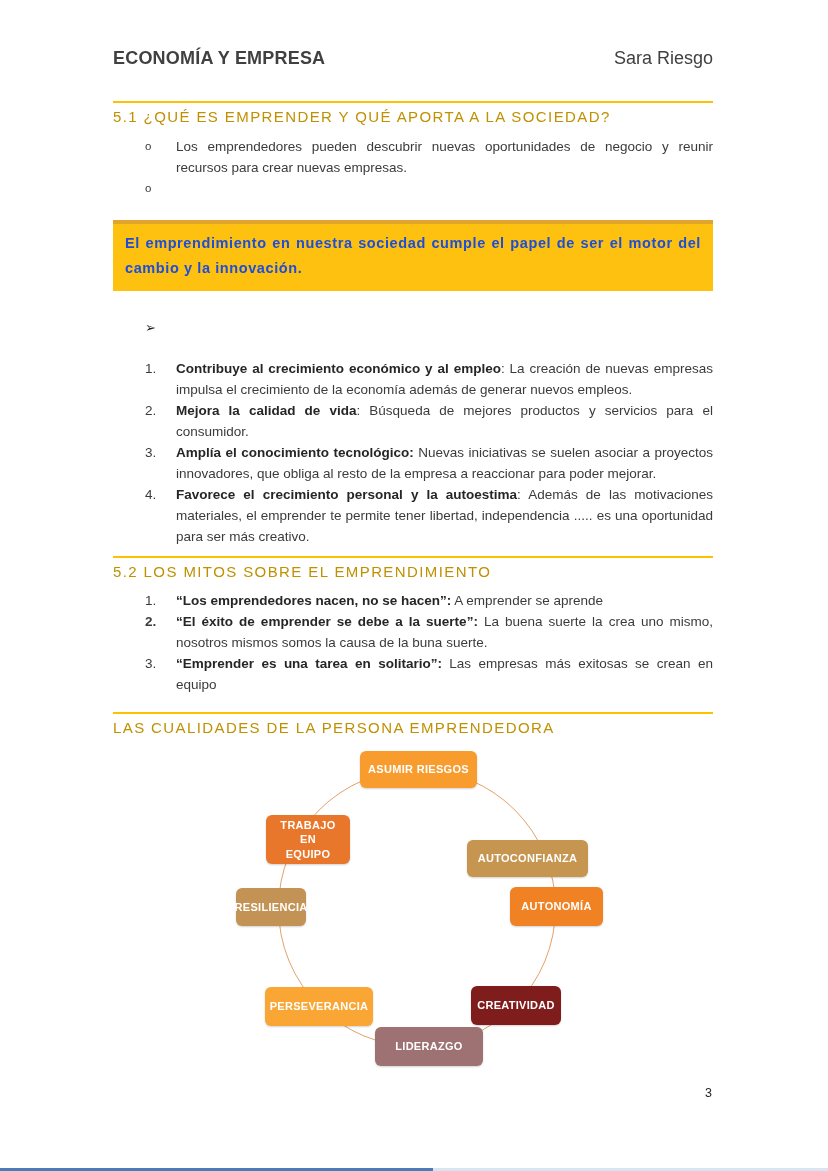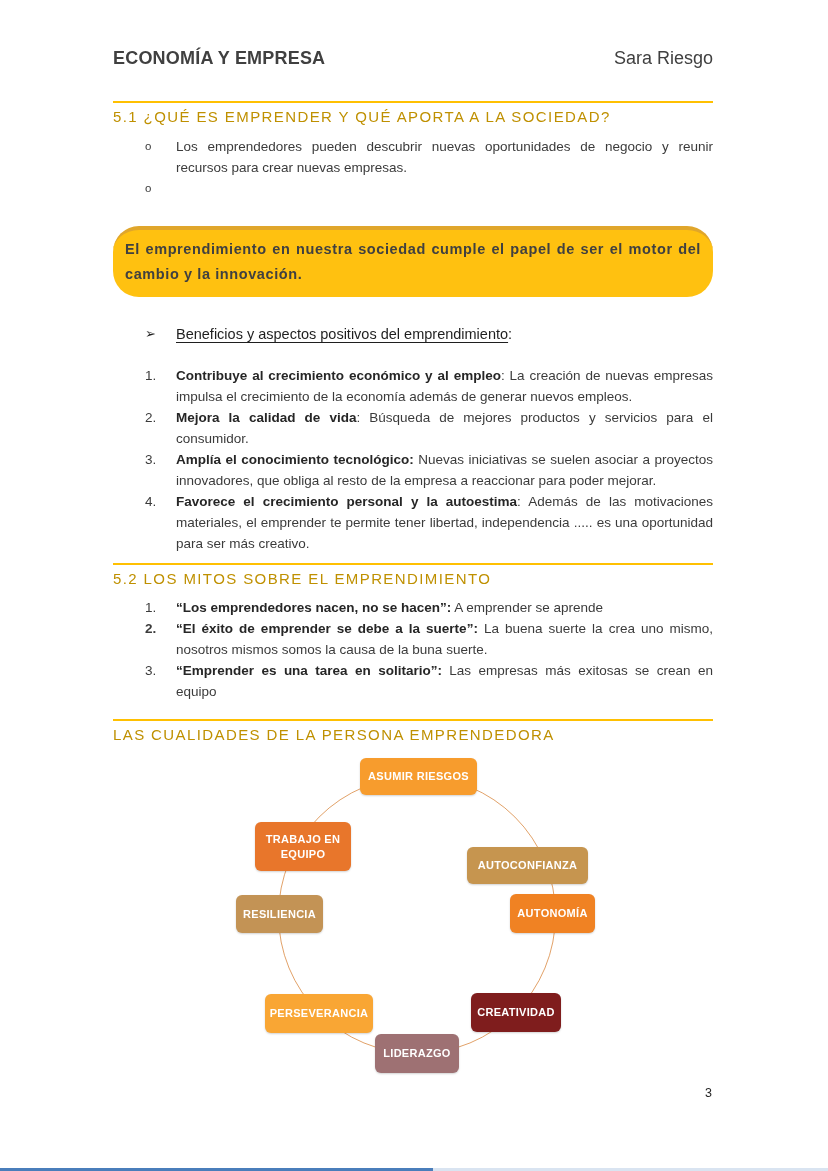--- a/index.html
+++ b/index.html
@@ -29,28 +29,27 @@
   }
 
   
   .bullets{margin-top:11px;}
   .b-item{display:flex;line-height:21px;font-size:13.5px;}
   .b-item .marker{flex:0 0 31px;padding-left:32px;font-size:11.5px;line-height:21px;color:#3b3b3b;}
   .b-item .txt{flex:1;text-align:justify;}
 
   
   .highlight-box{
-    margin-top:27px;
+    margin-top:21px;
     background:#FFC110;
     border-top:4px solid #E0A62B;
     padding:7px 12px 10px 12px;
-    font-size:14.5px;font-weight:bold;color:#404040;
+    font-size:14.5px;font-weight:bold;color:#1d4ed8;
     letter-spacing:.6px;line-height:25px;text-align:justify;
     box-sizing:border-box;
-    border-radius:26px;
   }
 
   
   .arrow-heading{display:flex;margin-top:29px;font-size:14.5px;color:#1f1f1f;}
   .arrow-heading .arrow{flex:0 0 31px;padding-left:32px;font-size:13px;}
   .arrow-heading .txt{text-decoration:underline;text-underline-offset:3px;}
 
   
   .num-list{margin-top:23px;}
   .n-item{display:flex;line-height:21px;font-size:13.5px;}
@@ -67,27 +66,27 @@
     border:1.5px solid #E2A269;border-radius:50%;box-sizing:border-box;
   }
   .node{
     position:absolute;box-sizing:border-box;
     border-radius:6px;color:#fff;font-weight:bold;font-size:11px;
     display:flex;align-items:center;justify-content:center;text-align:center;
     padding:2px 6px;letter-spacing:.3px;line-height:1.3;white-space:pre-line;
     box-shadow:0 1px 2px rgba(0,0,0,.18);
   }
   .node-asumir{left:360px;top:9px;width:117px;height:37px;}
-  .node-trabajo{left:255px;top:73px;width:96px;height:49px;}
+  .node-trabajo{left:266px;top:73px;width:84px;height:49px;}
   .node-autoconfianza{left:467px;top:76px;width:121px;height:37px;margin-top:22px;}
-  .node-resiliencia{left:236px;top:146px;width:87px;height:38px;}
-  .node-autonomia{left:510px;top:145px;width:85px;height:39px;}
+  .node-resiliencia{left:236px;top:146px;width:70px;height:38px;}
+  .node-autonomia{left:510px;top:145px;width:93px;height:39px;}
   .node-perseverancia{left:265px;top:245px;width:108px;height:39px;}
   .node-creatividad{left:471px;top:244px;width:90px;height:39px;}
-  .node-liderazgo{left:375px;top:285px;width:84px;height:39px;}
+  .node-liderazgo{left:375px;top:285px;width:108px;height:39px;}
 
   
   .page-number{position:absolute;top:1086px;right:116px;font-size:12.5px;color:#262626;}
   .bottom-bar-left{position:absolute;bottom:0;left:0;width:433px;height:3px;background:#4A7EBB;}
   .bottom-bar-right{position:absolute;bottom:0;left:433px;right:0;height:3px;background:#D9E4F1;}
 </style>
 </head>
 <body>
 
 <div class="page">
@@ -110,23 +109,20 @@
         <span class="marker">o</span>
       </div>
     </div>
 
     <div class="highlight-box">
       <span>El emprendimiento en nuestra sociedad cumple el papel de ser el motor del cambio y la innovación.</span>
     </div>
 
     <div class="arrow-heading">
       <span class="arrow">➢</span>
-      <span>
-        <span class="txt">Beneficios y aspectos positivos del emprendimiento</span><span>:</span>
-      </span>
     </div>
 
     <div class="num-list">
       <div class="n-item">
         <span class="num">1.</span>
         <span class="txt"><b>Contribuye al crecimiento económico y al empleo</b><span>: </span><span>La creación de nuevas empresas impulsa el crecimiento de la economía además de generar nuevos empleos.</span></span>
       </div>
       <div class="n-item">
         <span class="num">2.</span>
         <span class="txt"><b>Mejora la calidad de vida</b><span>: </span><span>Búsqueda de mejores productos y servicios para el consumidor.</span></span>

